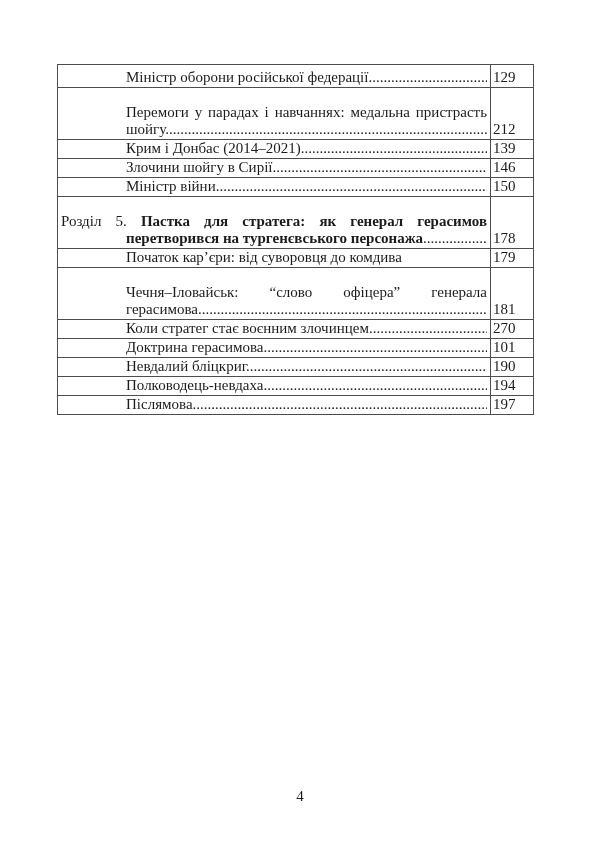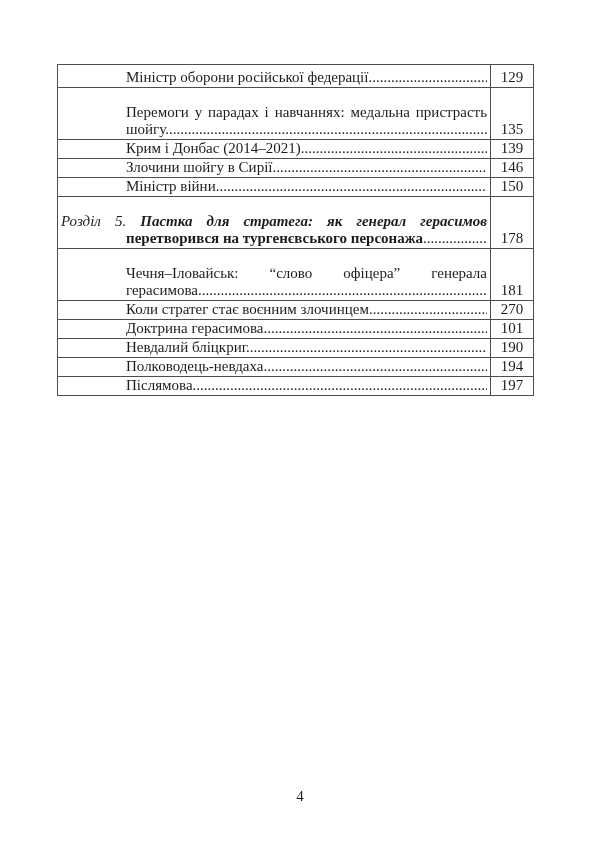--- a/index.html
+++ b/index.html
@@ -27,41 +27,39 @@
     line-height: 17px;
   }
   table.toc td {
     border: 1px solid #4d4d4d;
     vertical-align: bottom;
   }
   td.title-cell {
     padding: 0 3px 1px 68px;
   }
   td.page-cell {
-    text-align: center;
     padding: 0 2px 1px 2px;
   }
   tr:first-child td {
     padding-top: 4px;
   }
   .line {
     display: block;
   }
   .line:not(.j) {
     white-space: nowrap;
     overflow: hidden;
   }
   .line.j {
     text-align: justify;
     text-align-last: justify;
     margin-top: 16px;
   }
   .line.hang {
     margin-left: -65px;
-    font-style: italic;
   }
   .b {
     font-weight: bold;
     text-align: right;
   }
   .footer-folio {
     position: absolute;
     top: 788px;
     left: 0;
     width: 100%;
@@ -85,21 +83,21 @@
           <td class="title-cell">
             <div class="line"><span>Міністр оборони російської федерації................................................................</span></div>
           </td>
           <td class="page-cell">129</td>
         </tr>
         <tr>
           <td class="title-cell">
             <div class="line j"><span>Перемоги у парадах і навчаннях: медальна пристрасть</span></div>
             <div class="line"><span>шойгу................................................................................................................</span></div>
           </td>
-          <td class="page-cell">135</td>
+          <td class="page-cell">212</td>
         </tr>
         <tr>
           <td class="title-cell">
             <div class="line"><span>Крим і Донбас (2014–2021)................................................................................</span></div>
           </td>
           <td class="page-cell">139</td>
         </tr>
         <tr>
           <td class="title-cell">
             <div class="line"><span>Злочини шойгу в Сирії................................................................................</span></div>
@@ -111,20 +109,26 @@
             <div class="line"><span>Міністр війни................................................................................................</span></div>
           </td>
           <td class="page-cell">150</td>
         </tr>
         <tr>
           <td class="title-cell">
             <div class="line j hang"><span>Розділ 5. </span><span class="b">Пастка для стратега: як генерал герасимов</span></div>
             <div class="line"><span class="b">перетворився на тургенєвського персонажа</span><span>................................................</span></div>
           </td>
           <td class="page-cell">178</td>
+        </tr>
+        <tr>
+          <td class="title-cell">
+            <div class="line"><span>Початок кар’єри: від суворовця до комдива</span></div>
+          </td>
+          <td class="page-cell">179</td>
         </tr>
         <tr>
           <td class="title-cell">
             <div class="line j"><span>Чечня–Іловайськ: “слово офіцера” генерала</span></div>
             <div class="line"><span>герасимова................................................................................................</span></div>
           </td>
           <td class="page-cell">181</td>
         </tr>
         <tr>
           <td class="title-cell">

